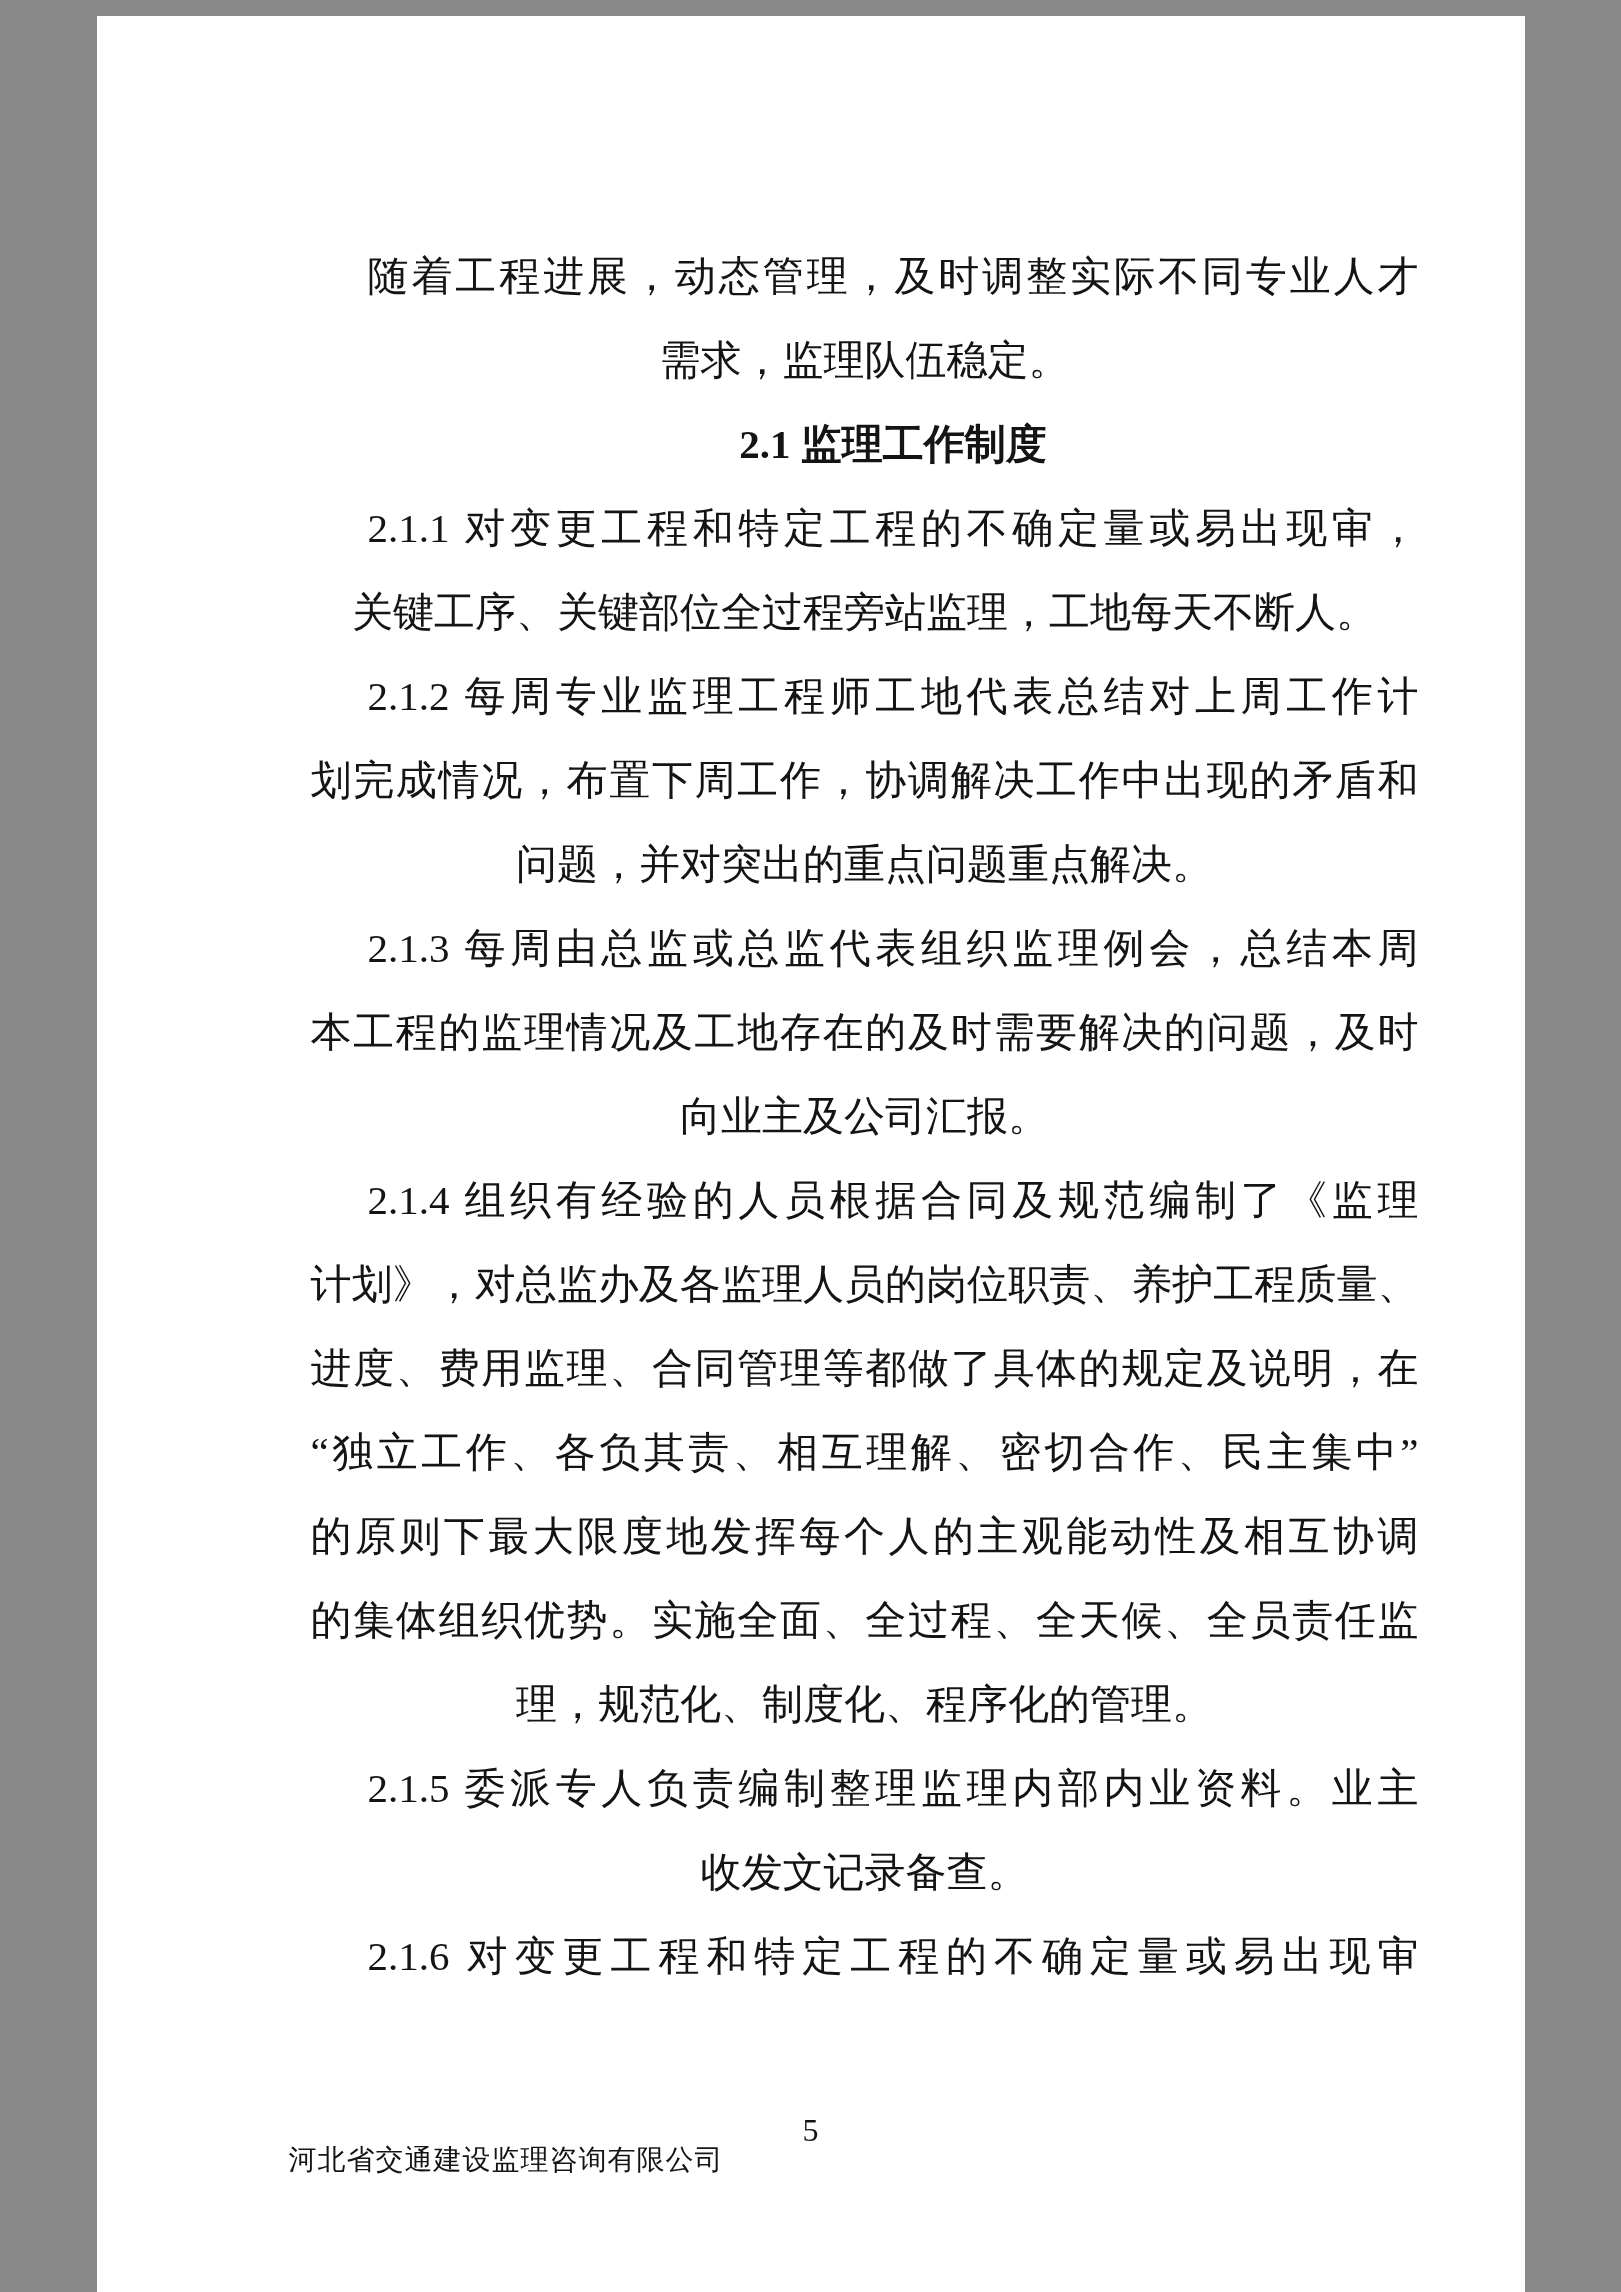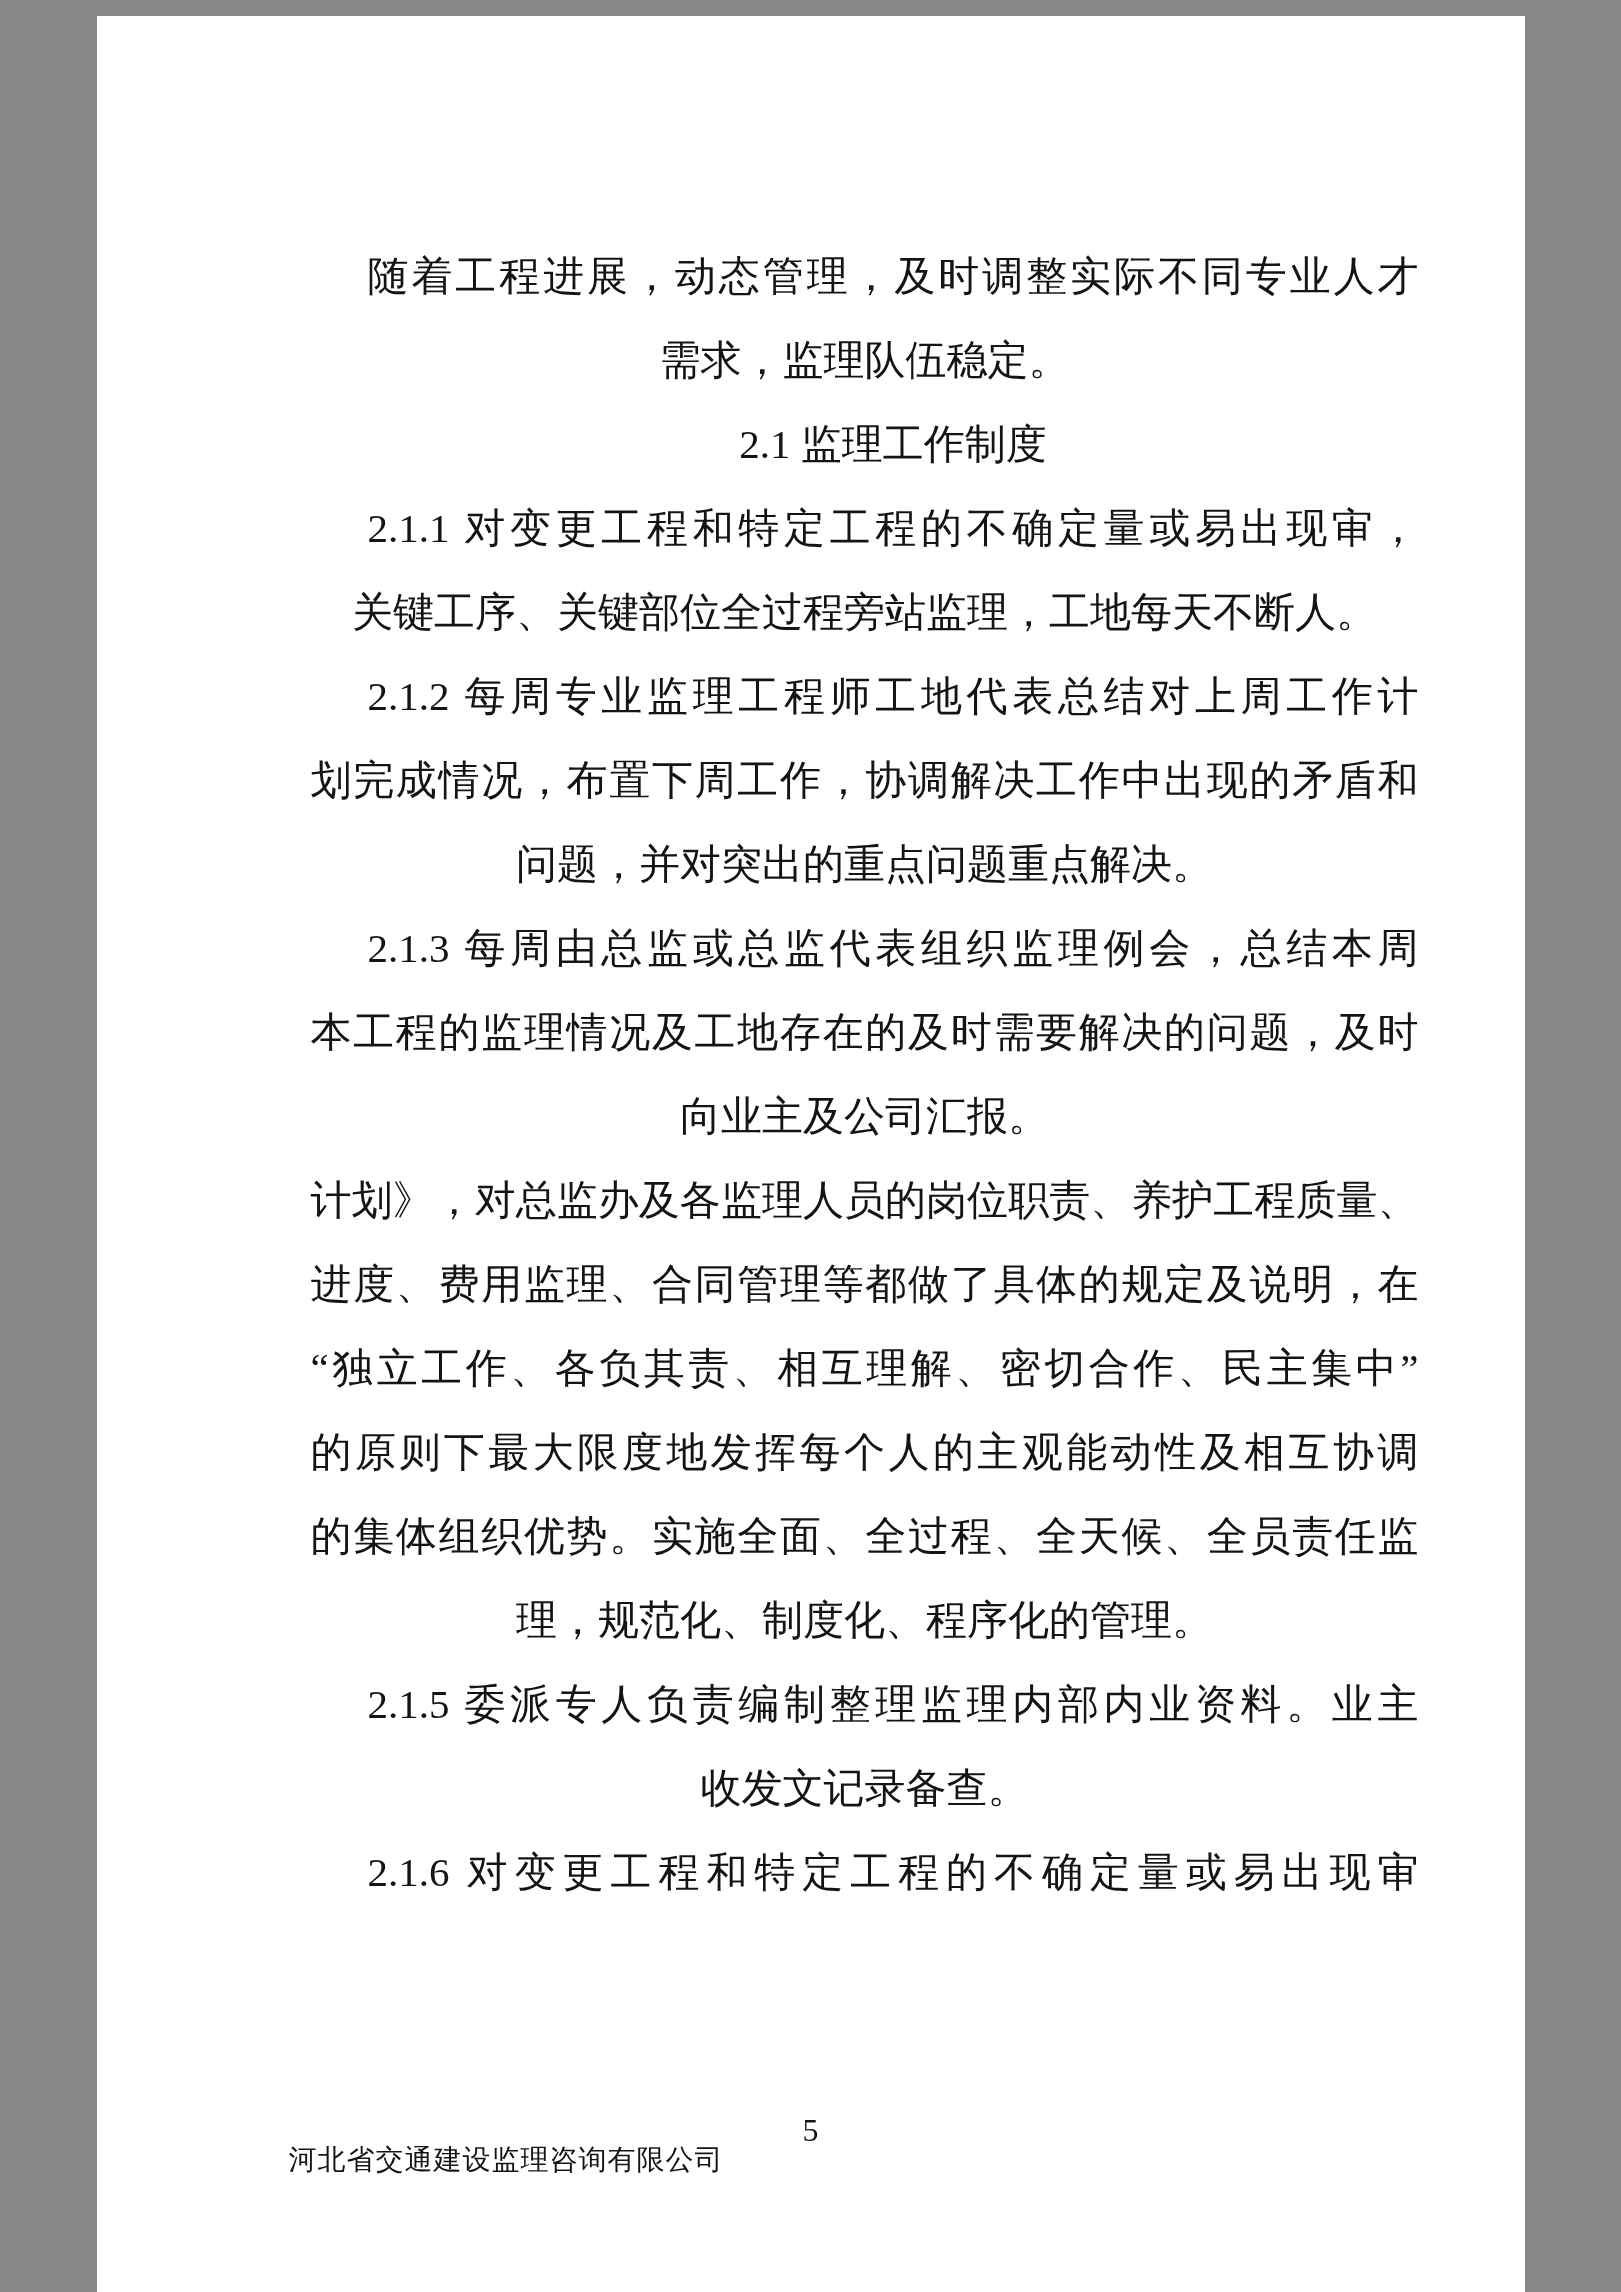--- a/index.html
+++ b/index.html
@@ -24,21 +24,21 @@
   .line {
     height: 84px;
     text-align: center;
   }
   .line.justify {
     text-align: justify;
     text-align-last: justify;
     text-justify: inter-character;
   }
   .line.indent { text-indent: 57px; }
-  .line.heading { font-weight: normal; }
+  .line.heading { font-weight: bold; }
   .page-number {
     position: absolute;
     top: 2096px;
     left: 0;
     width: 100%;
     text-align: center;
     font-size: 32px;
   }
   .footer-company {
     position: absolute;
@@ -58,20 +58,21 @@
     <div class="line">需求，监理队伍稳定。</div>
     <div class="line indent heading">2.1 监理工作制度</div>
     <div class="line indent justify">2.1.1 对变更工程和特定工程的不确定量或易出现审，</div>
     <div class="line">关键工序、关键部位全过程旁站监理，工地每天不断人。</div>
     <div class="line indent justify">2.1.2 每周专业监理工程师工地代表总结对上周工作计</div>
     <div class="line justify">划完成情况，布置下周工作，协调解决工作中出现的矛盾和</div>
     <div class="line">问题，并对突出的重点问题重点解决。</div>
     <div class="line indent justify">2.1.3 每周由总监或总监代表组织监理例会，总结本周</div>
     <div class="line justify">本工程的监理情况及工地存在的及时需要解决的问题，及时</div>
     <div class="line">向业主及公司汇报。</div>
+    <div class="line indent justify">2.1.4 组织有经验的人员根据合同及规范编制了《监理</div>
     <div class="line justify">计划》，对总监办及各监理人员的岗位职责、养护工程质量、</div>
     <div class="line justify">进度、费用监理、合同管理等都做了具体的规定及说明，在</div>
     <div class="line justify">“独立工作、各负其责、相互理解、密切合作、民主集中”</div>
     <div class="line justify">的原则下最大限度地发挥每个人的主观能动性及相互协调</div>
     <div class="line justify">的集体组织优势。实施全面、全过程、全天候、全员责任监</div>
     <div class="line">理，规范化、制度化、程序化的管理。</div>
     <div class="line indent justify">2.1.5 委派专人负责编制整理监理内部内业资料。业主</div>
     <div class="line">收发文记录备查。</div>
     <div class="line indent justify">2.1.6 对变更工程和特定工程的不确定量或易出现审</div>
   </div>

